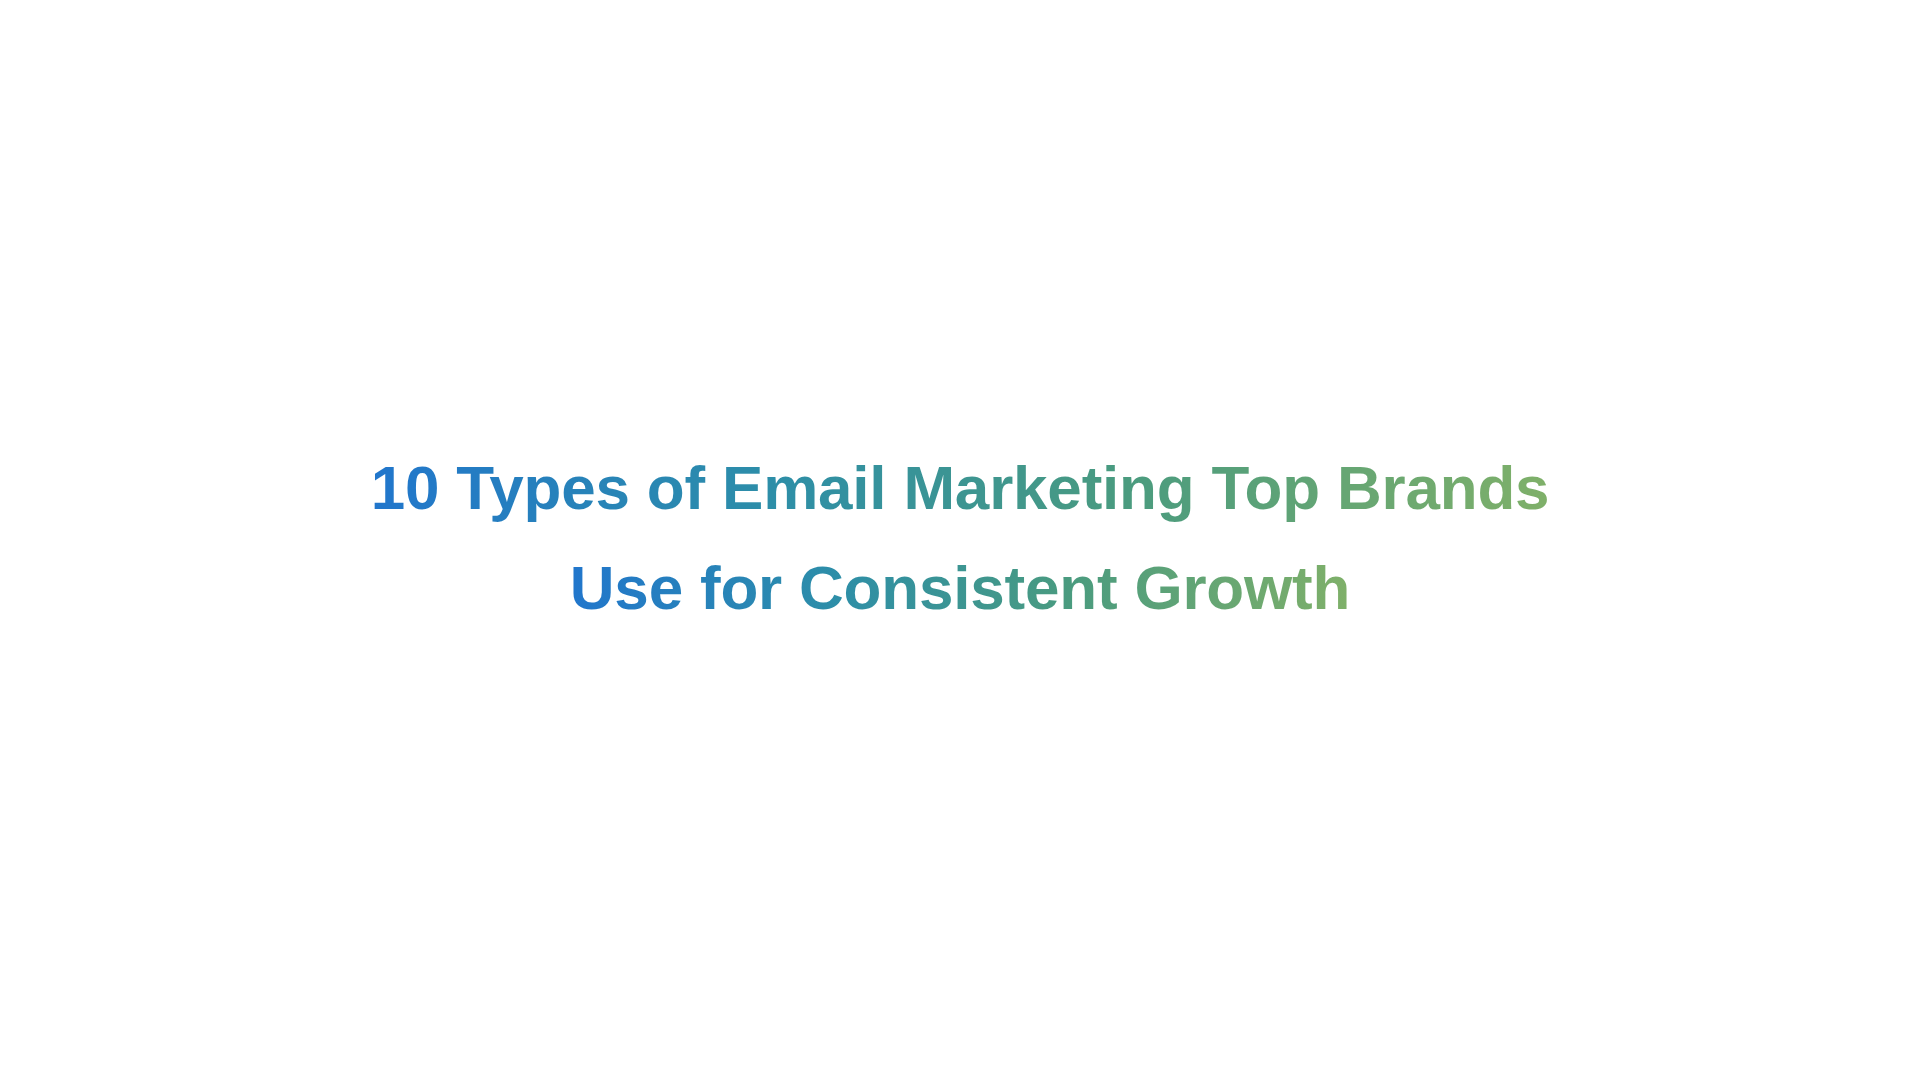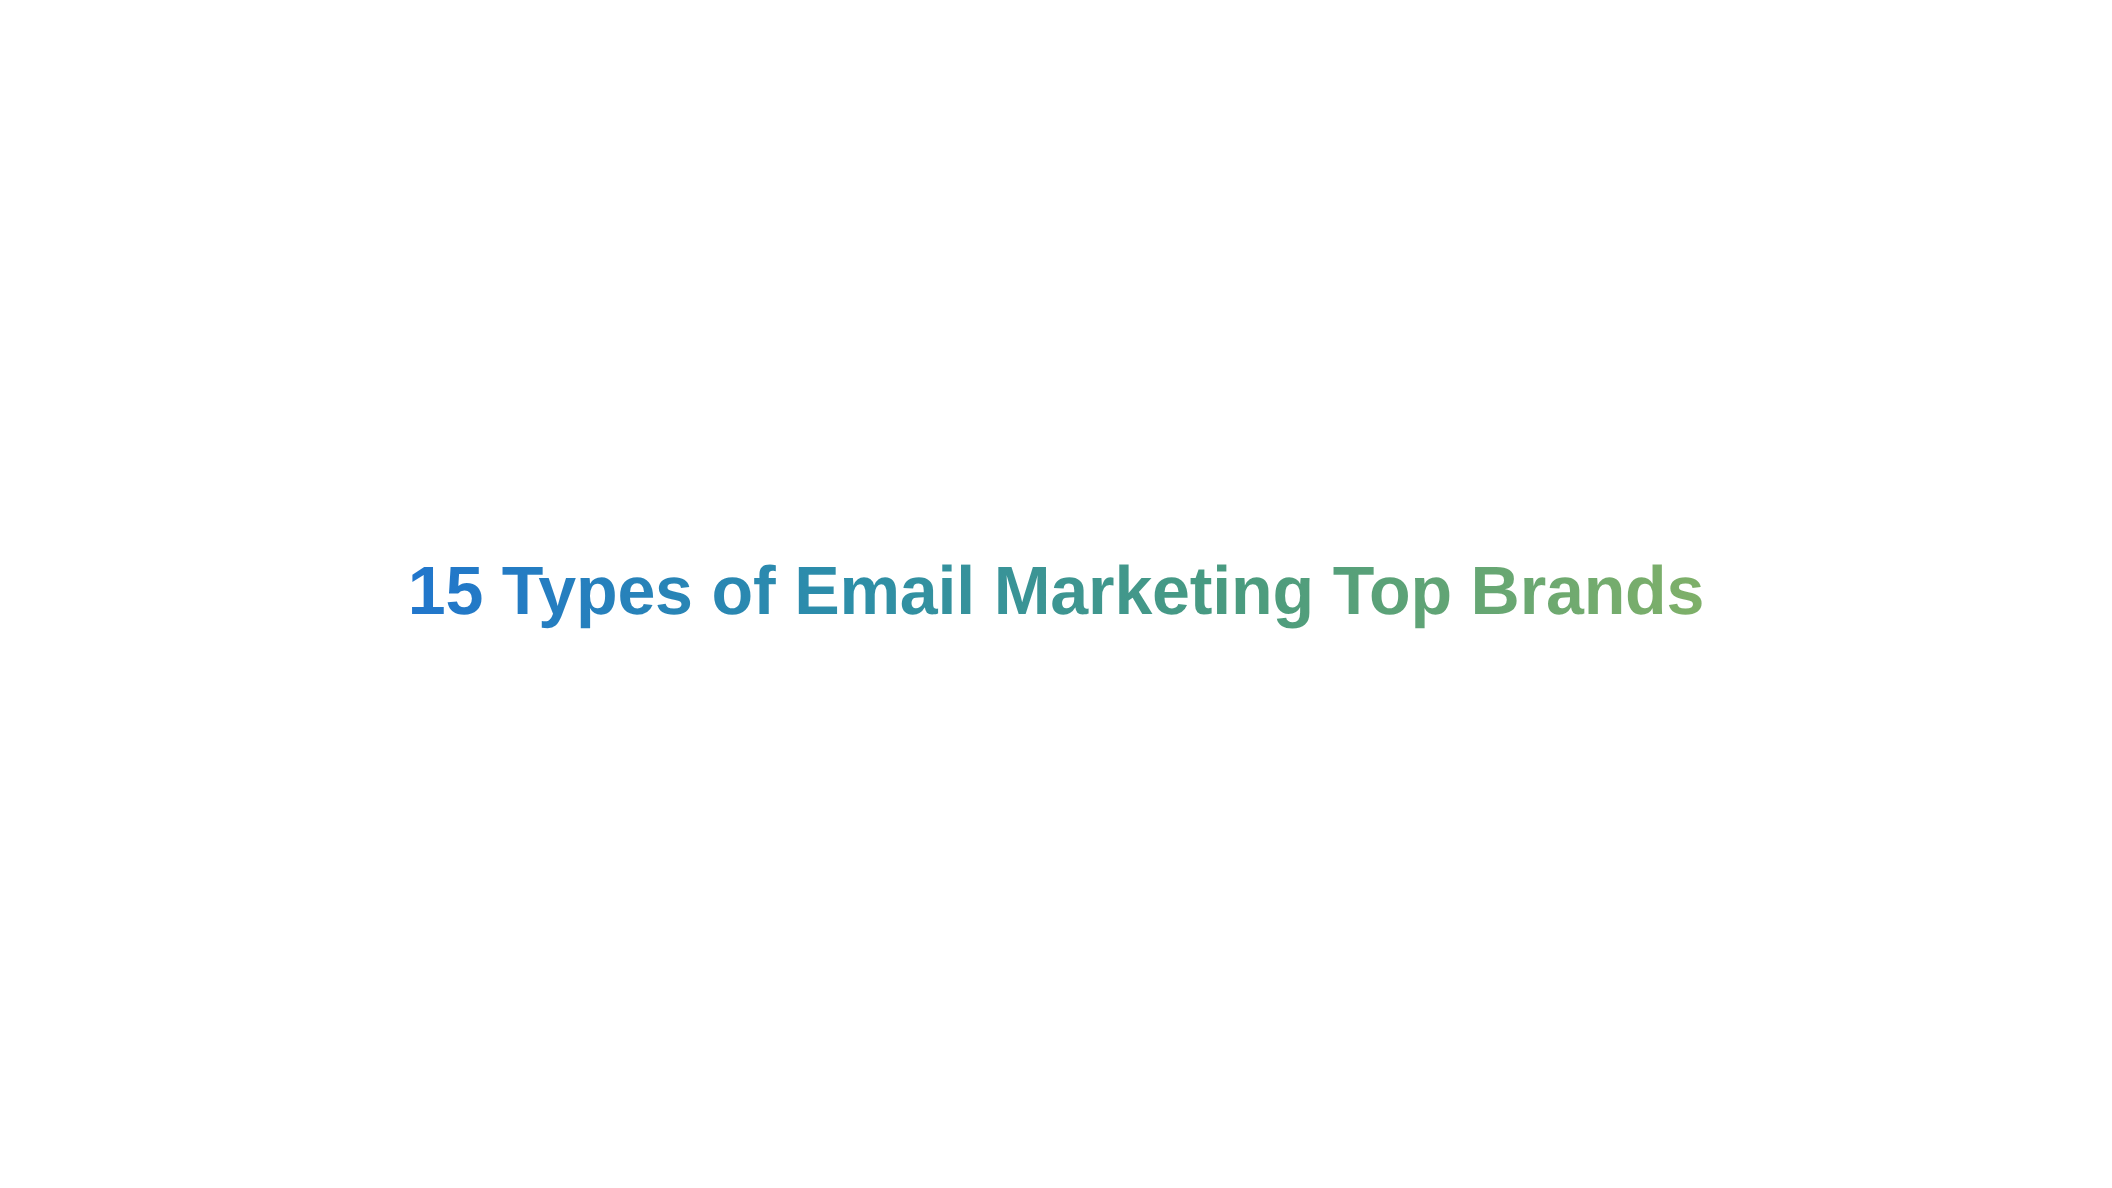--- a/index.html
+++ b/index.html
@@ -61,18 +61,19 @@
   }
 </style>
 </head>
 <body style="background: rgb(255, 255, 255);">
 
 <div class="page" style="background: rgb(255, 255, 255);">
 
   <div class="headline-block">
 
     <h1 class="headline" style="font-size: 62px; font-weight: 700; line-height: 100px; text-align: center;">
-      <span class="line" style="--c0: #2176CC; --c1: #2D8EA8; --c2: #4A9B7F; --c3: #7FB069;">15 Types of Email Marketing Top Brands</span><br>
+      <span class="line" style="--c0: #2176CC; --c1: #2D8EA8; --c2: #4A9B7F; --c3: #7FB069;">10 Types of Email Marketing Top Brands</span><br>
+      <span class="line" style="--c0: #2176CC; --c1: #2D8EA8; --c2: #4A9B7F; --c3: #7FB069;">Use for Consistent Growth</span>
     </h1>
 
   </div>
 
 </div>
 
 </body></html>

